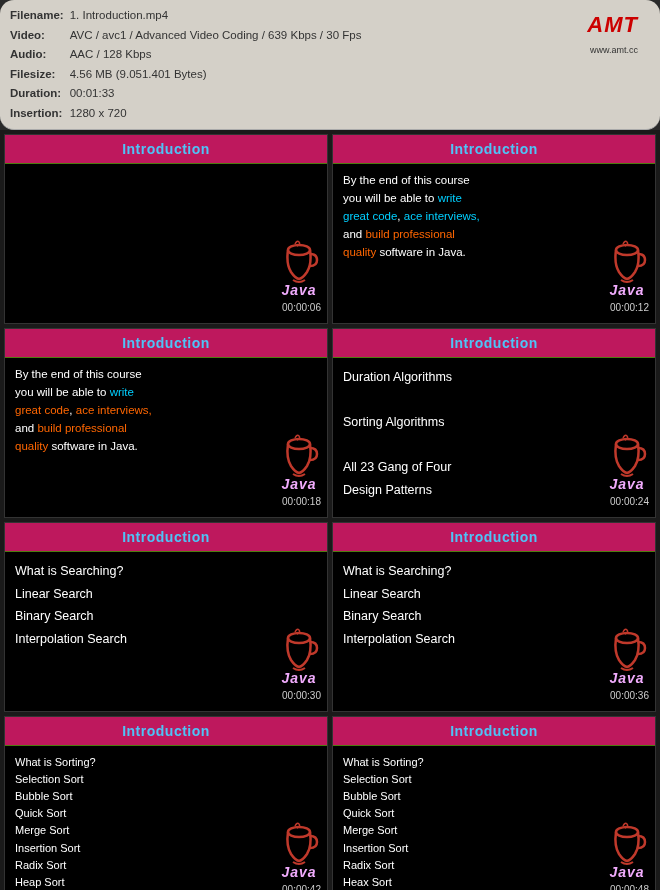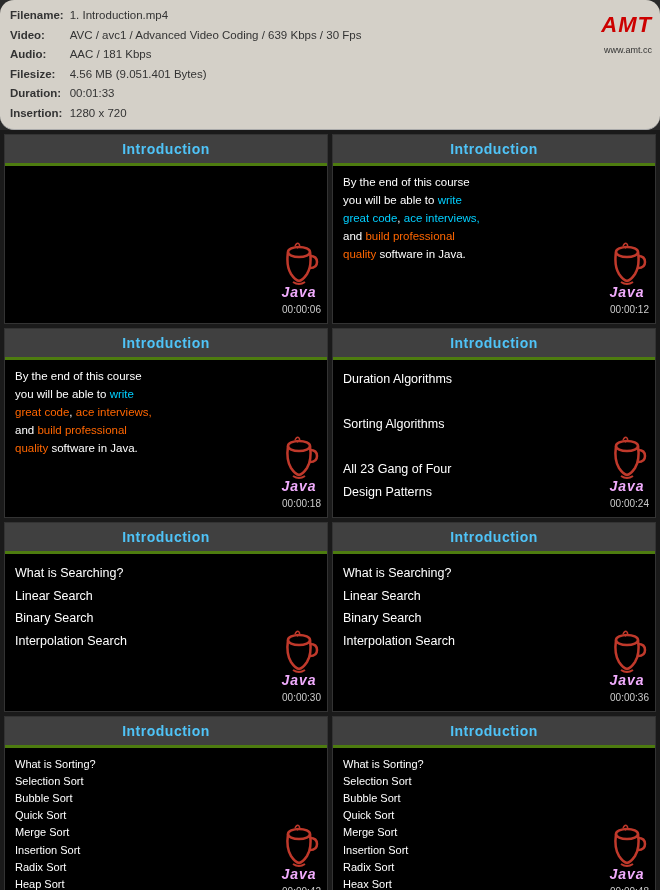--- a/index.html
+++ b/index.html
@@ -21,21 +21,21 @@
       line-height: 1.7;
       border-radius: 14px;
     }
     .file-info table { border-collapse: collapse; }
     .file-info td { padding: 0 4px 0 0; vertical-align: top; font-size: 11.5px; }
     .file-info td:first-child { font-weight: bold; white-space: nowrap; padding-right: 6px; }
 
     .amt-logo {
       position: absolute;
       top: 6px;
-      right: 8px;
+      right: 22px;
       text-align: right;
     }
     .amt-logo .amt-text {
       font-size: 22px;
       font-weight: bold;
       color: #c00;
       font-style: italic;
       letter-spacing: 1px;
     }
     .amt-logo .amt-url {
@@ -57,27 +57,27 @@
 
     .thumb {
       background: #000;
       position: relative;
       height: 190px;
       overflow: hidden;
       border: 1px solid #333;
     }
 
     .thumb-header {
-      background: #404040;
+      background: #be185d;
       text-align: center;
       padding: 6px 4px;
       font-size: 14px;
       font-weight: bold;
       color: #4fc3f7;
-      border-bottom: 3px solid #4d7c0f;
+      border-bottom: 1px solid #4d7c0f;
       letter-spacing: 0.5px;
     }
 
     .thumb-body {
       padding: 8px 10px;
       color: #fff;
       font-size: 11.5px;
       line-height: 1.55;
       flex: 1;
     }
@@ -142,21 +142,21 @@
         <tr>
       <td>Filename:</td>
       <td>1. Introduction.mp4</td>
     </tr>
     <tr>
       <td>Video:</td>
       <td>AVC / avc1 / Advanced Video Coding / 639 Kbps / 30 Fps</td>
     </tr>
     <tr>
       <td>Audio:</td>
-      <td>AAC / 181 Kbps</td>
+      <td>AAC / 128 Kbps</td>
     </tr>
     <tr>
       <td>Filesize:</td>
       <td>4.56 MB (9.051.401 Bytes)</td>
     </tr>
     <tr>
       <td>Duration:</td>
       <td>00:01:33</td>
     </tr>
     <tr>

